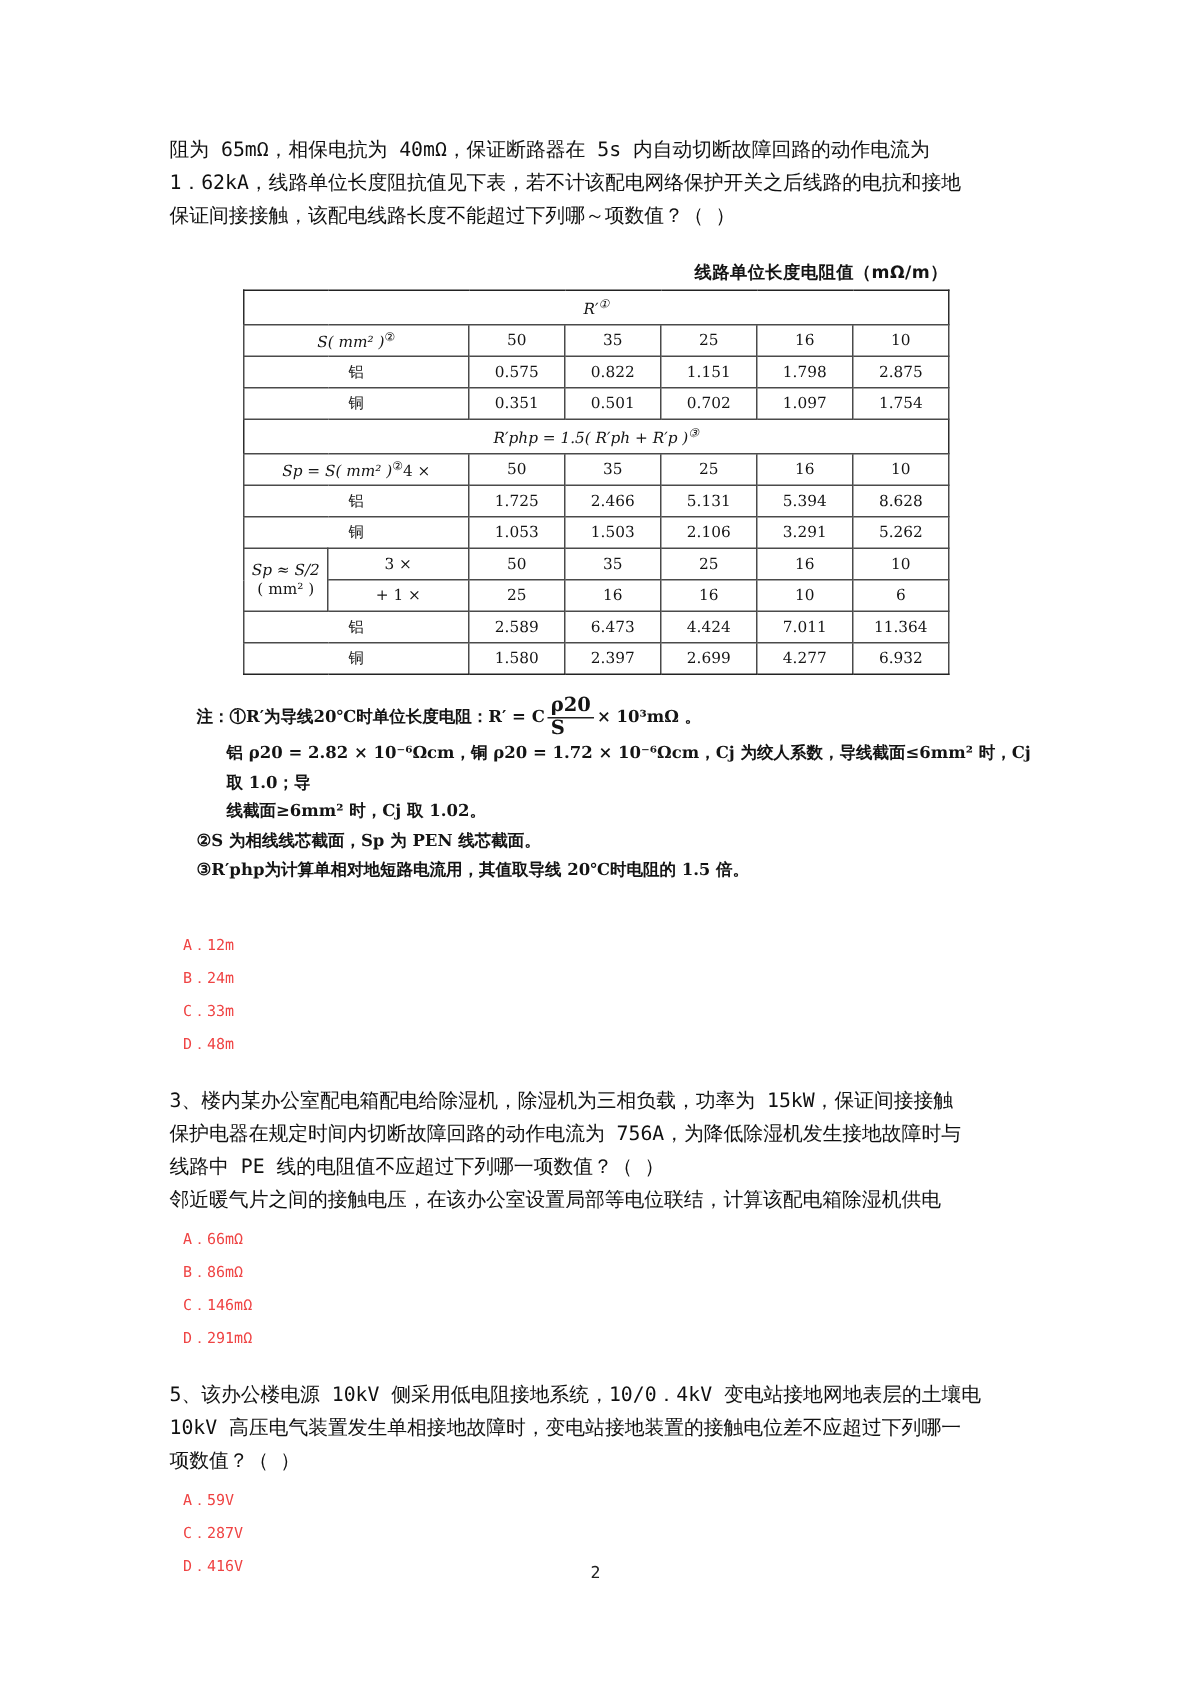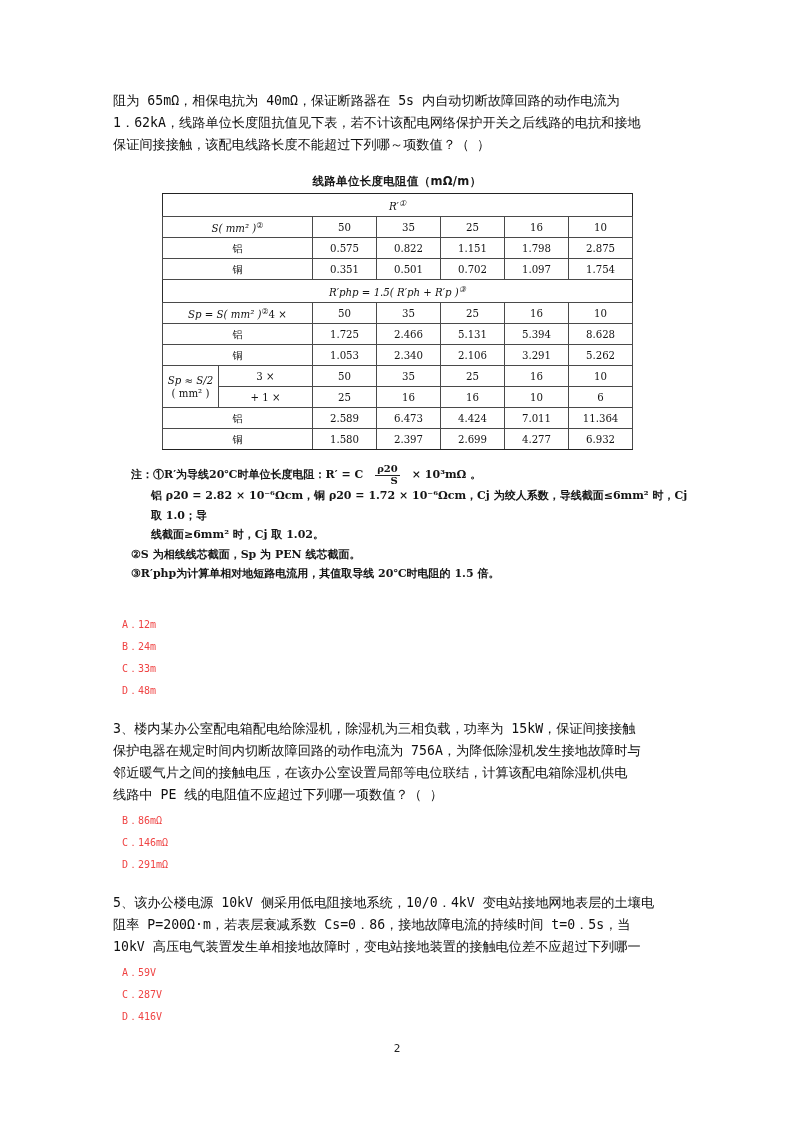--- a/index.html
+++ b/index.html
@@ -55,21 +55,21 @@
   }
 
   
   .tablewrap {
     margin: 18px 0 0 0;
     padding: 0;
     width: 470px;
     margin-left: 49px;
   }
   .tbl-caption {
-    text-align: center;
+    text-align: right;
     font-family: "DejaVu Sans", sans-serif;
     font-weight: bold;
     font-size: 11.5px;
     color: #151515;
     margin-bottom: 4px;
     letter-spacing: .3px;
   }
   table.restbl {
     border-collapse: collapse;
     width: 470px;
@@ -95,24 +95,24 @@
   table.restbl tr.thickTop td { border-top: 1.6px solid #222; }
   table.restbl tr.thickBot td { border-bottom: 1.6px solid #222; }
   td.lbl {
     font-style: normal;
   }
   .ital { font-style: italic; }
   .circ { font-size: 8px; vertical-align: super; }
   .frac {
     display: inline-block;
     vertical-align: middle;
-    text-align: right;
+    text-align: left;
     line-height: 1.05;
-    font-size: 10px;
-    margin: 0 12px;
+    font-size: 13px;
+    margin: 0 2px;
   }
   .frac .num { display: block; border-bottom: 1px solid #222; padding: 0 2px; }
   .frac .den { display: block; padding: 0 2px; }
 
   
   .notes {
     margin: 14px 0 0 0;
     padding-left: 18px;
     font-family: "DejaVu Serif", "Liberation Serif", serif;
     font-size: 11px;
@@ -216,21 +216,21 @@
           <td class="lbl" colspan="2">铝</td>
           <td>1.725</td>
           <td>2.466</td>
           <td>5.131</td>
           <td>5.394</td>
           <td>8.628</td>
         </tr>
         <tr>
           <td class="lbl" colspan="2">铜</td>
           <td>1.053</td>
-          <td>2.340</td>
+          <td>1.503</td>
           <td>2.106</td>
           <td>3.291</td>
           <td>5.262</td>
         </tr>
 
         <tr>
           <td class="lbl" rowspan="2">
             <div class="ital">Sp ≈ S/2</div>
             <div>( mm² )</div>
           </td>
@@ -284,35 +284,36 @@
       <div class="option">B．24m</div>
       <div class="option">C．33m</div>
       <div class="option">D．48m</div>
     </div>
 
     <div class="gap-sm"></div>
 
     <div class="qtext">
       <div>3、楼内某办公室配电箱配电给除湿机，除湿机为三相负载，功率为 15kW，保证间接接触</div>
       <div>保护电器在规定时间内切断故障回路的动作电流为 756A，为降低除湿机发生接地故障时与</div>
+      <div>线路中 PE 线的电阻值不应超过下列哪一项数值？（    ）</div>
       <div>邻近暖气片之间的接触电压，在该办公室设置局部等电位联结，计算该配电箱除湿机供电</div>
-      <div>线路中 PE 线的电阻值不应超过下列哪一项数值？（    ）</div>
     </div>
     <div class="options">
+      <div class="option">A．66mΩ</div>
       <div class="option">B．86mΩ</div>
       <div class="option">C．146mΩ</div>
       <div class="option">D．291mΩ</div>
     </div>
 
     <div class="gap-sm"></div>
 
     <div class="qtext">
       <div>5、该办公楼电源 10kV 侧采用低电阻接地系统，10/0．4kV 变电站接地网地表层的土壤电</div>
-      <div>阻率 P=200Ω·m，若表层衰减系数 Cs=0．86，接地故障电流的持续时间 t=0．5s，当</div>
       <div>10kV 高压电气装置发生单相接地故障时，变电站接地装置的接触电位差不应超过下列哪一</div>
+      <div>项数值？（    ）</div>
     </div>
     <div class="options">
       <div class="option">A．59V</div>
       <div class="option">C．287V</div>
       <div class="option">D．416V</div>
     </div>
 
   </div>
 
   <div class="pagenum">2</div>

